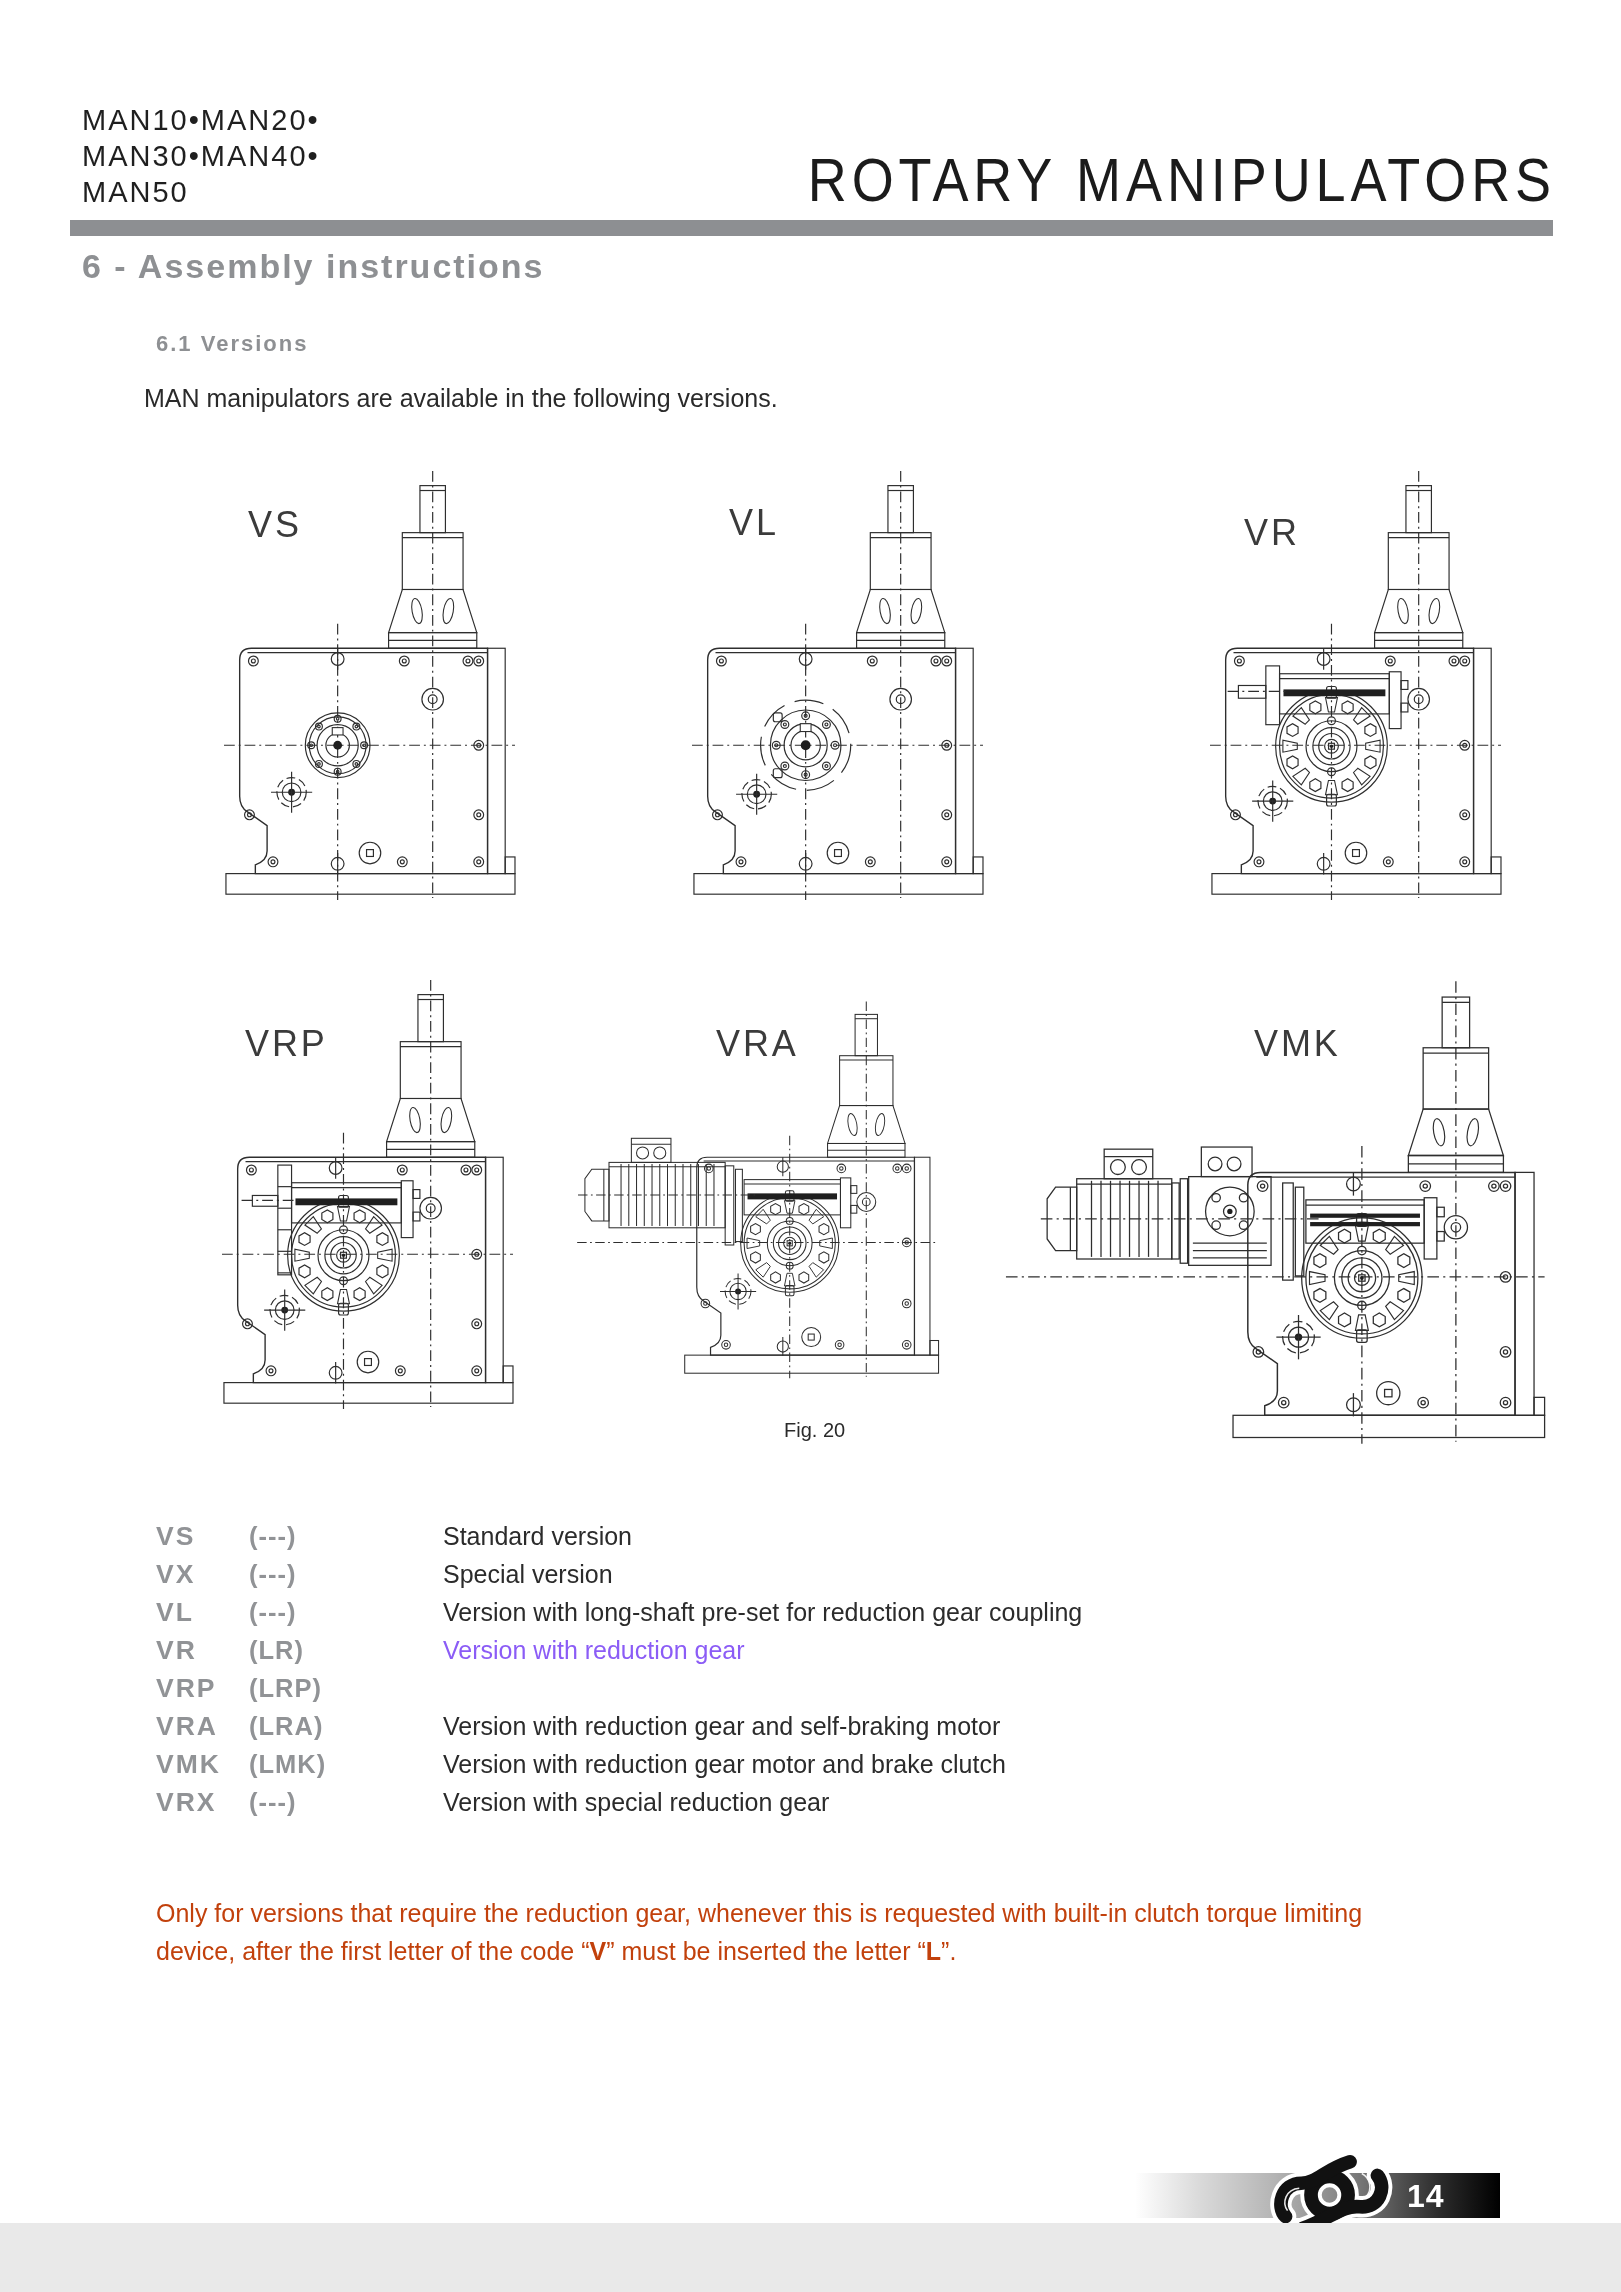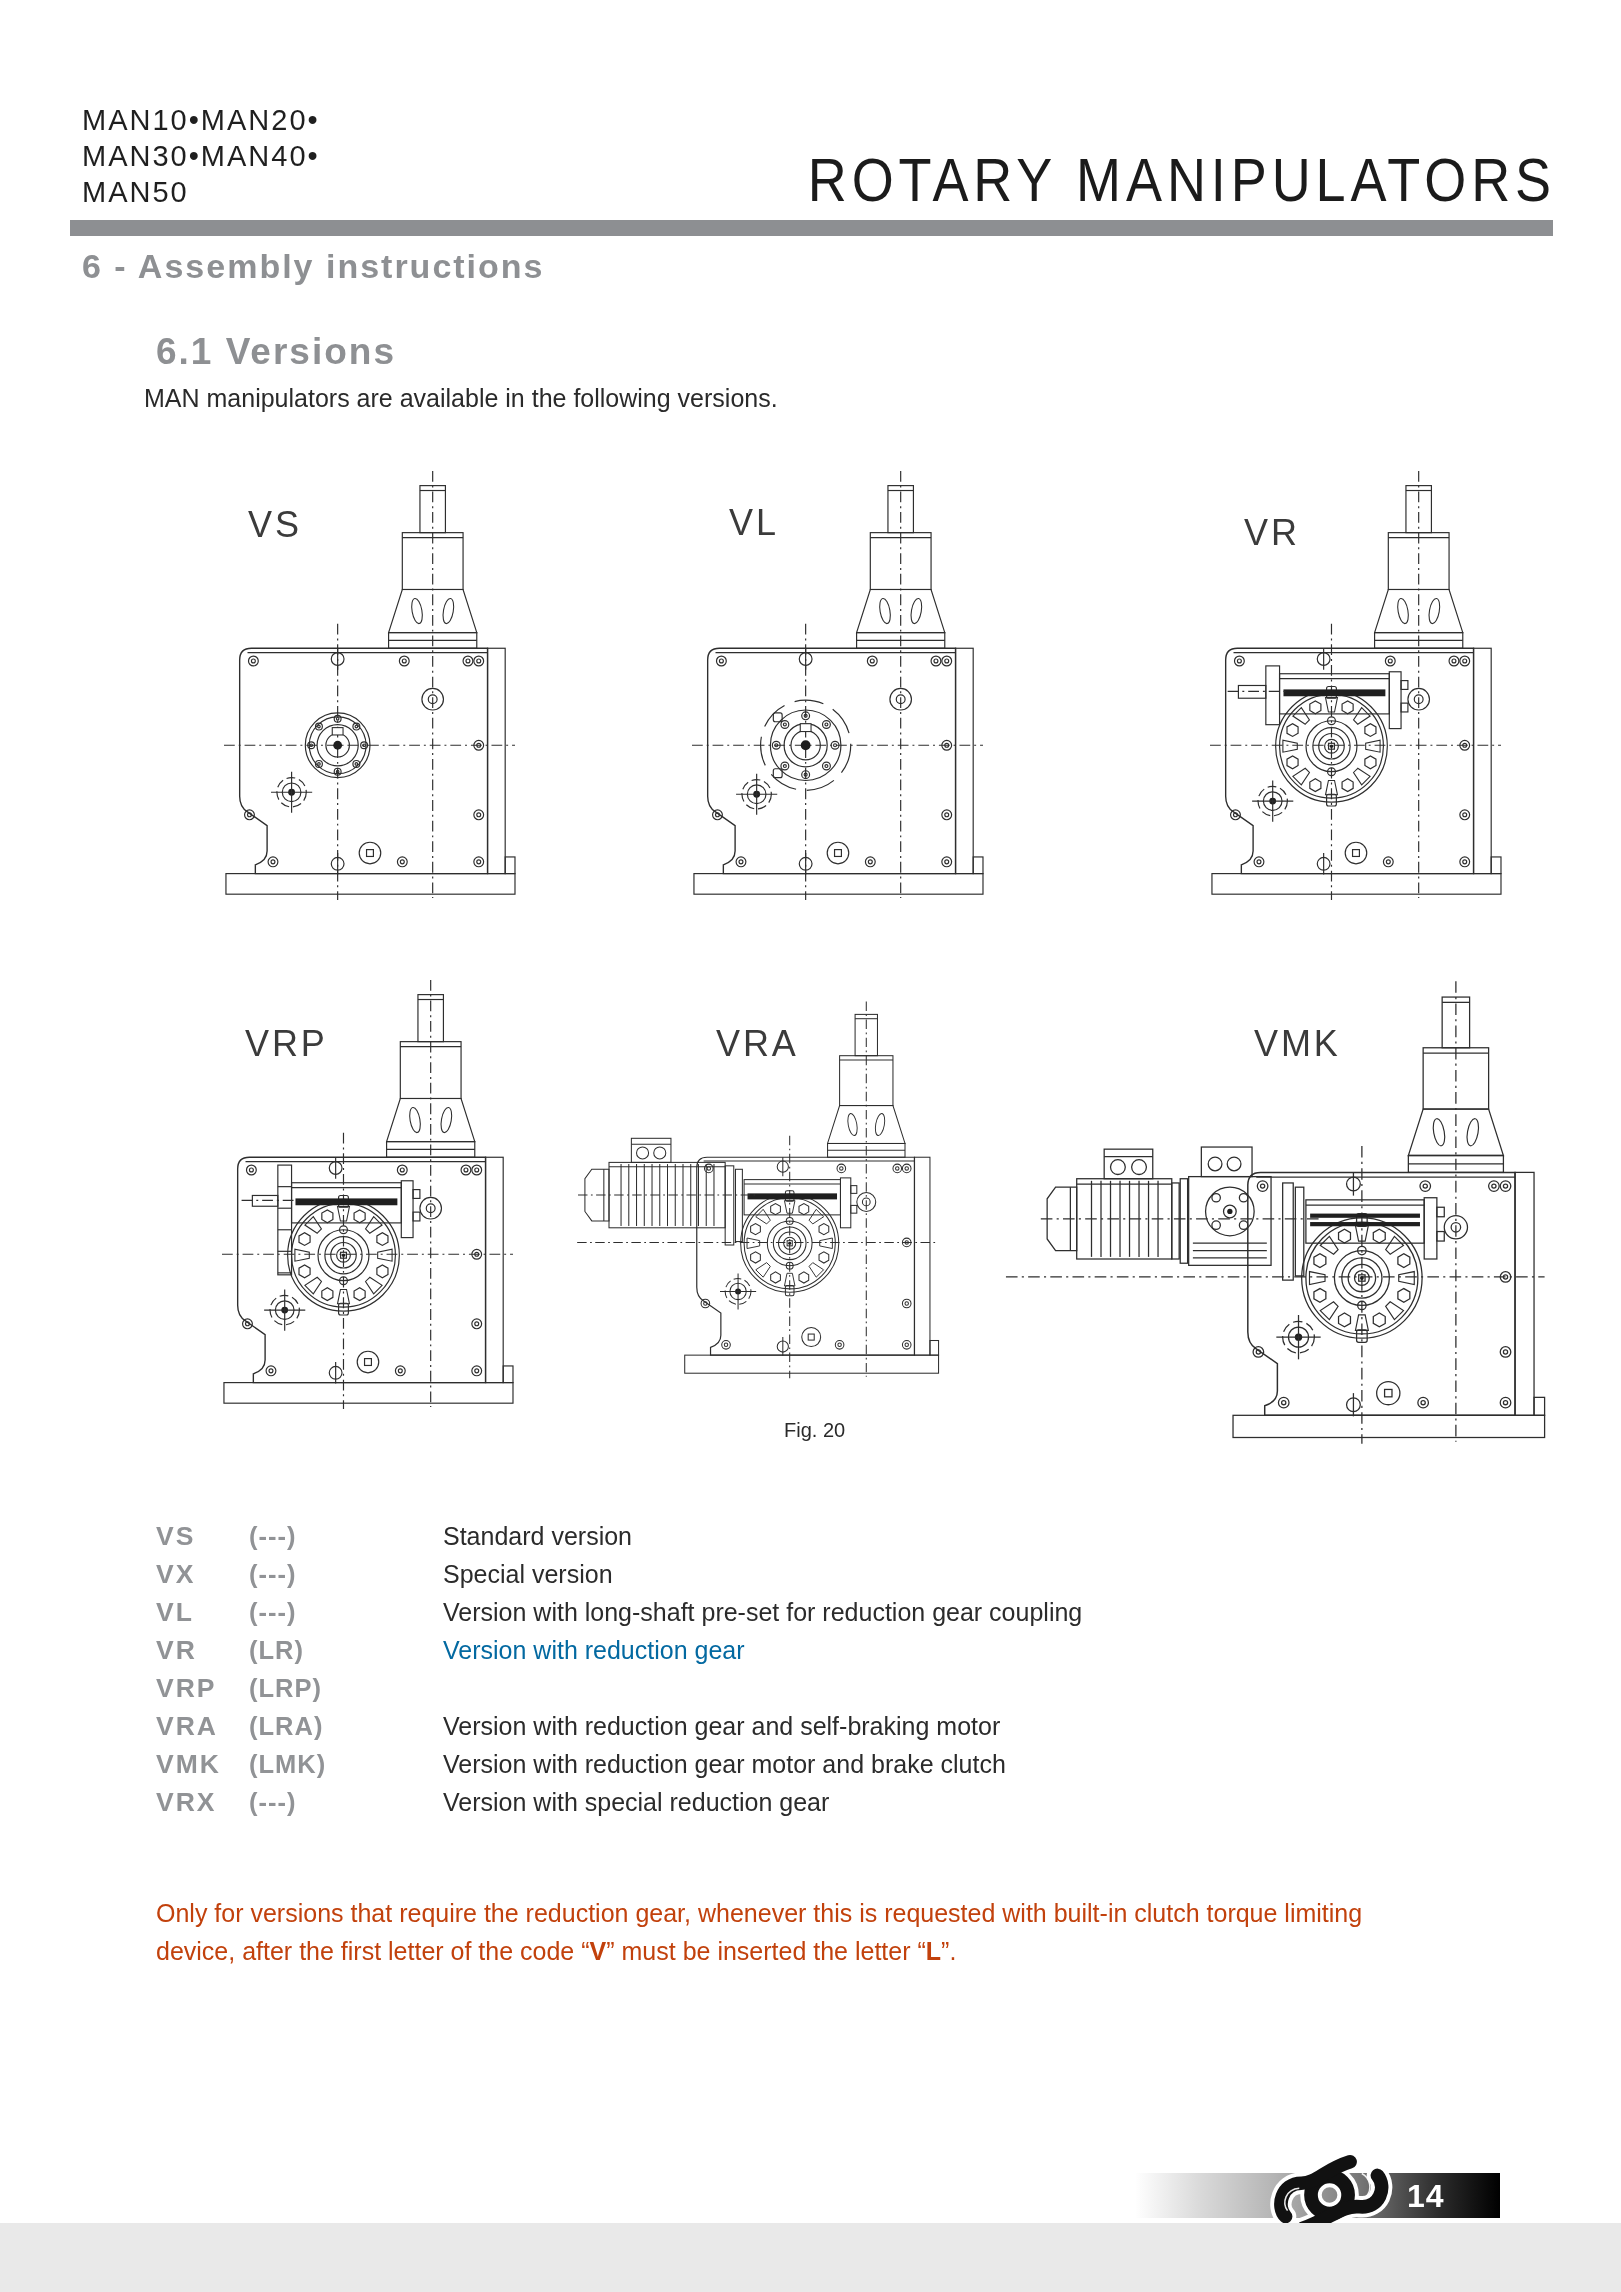--- a/index.html
+++ b/index.html
@@ -9,33 +9,33 @@
     font-family:"Liberation Sans", sans-serif;color:#222;
   }
   .abs{position:absolute;}
   
   .models{left:82px;top:102px;font-size:29px;line-height:36px;letter-spacing:2px;color:#1f1f1f;font-weight:400;}
   .title{right:65px;top:145px;font-size:54px;letter-spacing:4.9px;color:#1b1b1b;font-weight:400;
          transform:scaleY(1.12);transform-origin:top right;white-space:nowrap;}
   .hdrbar{left:70px;top:220px;width:1483px;height:15.7px;background:#8d8f92;}
   
   .h1{left:82px;top:247px;font-size:34px;font-weight:bold;color:#8e9093;letter-spacing:2px;text-align:center;}
-  .h2{left:156px;top:331px;font-size:37px;font-weight:bold;color:#8e9093;letter-spacing:2px;}
+  .h2{left:156px;top:331px;font-size:22px;font-weight:bold;color:#8e9093;letter-spacing:2px;}
   .intro{left:144px;top:384px;font-size:25px;color:#2a2a2a;}
   
   .dlabel{font-size:36px;color:#3b3b3b;letter-spacing:2.9px;font-weight:400;}
   .figcap{left:784px;top:1419px;font-size:20px;color:#2a2a2a;}
   .dwrap svg{display:block;}
   
   .legend{left:156px;top:1521px;}
   .lrow{display:flex;align-items:baseline;height:38px;}
   .lcode{width:93px;font-size:26.5px;font-weight:bold;color:#919396;letter-spacing:2px;}
   .lbr{width:194px;font-size:25.5px;font-weight:bold;color:#919396;letter-spacing:1px;}
   .ldesc{font-size:25px;color:#2b2b2b;}
-  .lrow.muted .ldesc{color:#0369a1;}
+  .lrow.muted .ldesc{color:#8b5cf6;}
   
   .note{left:156px;top:1894px;width:1374px;font-size:25px;line-height:38px;color:#c2410c;}
   
   .pgbar{left:1135px;top:2173px;width:365px;height:45px;
     background:linear-gradient(90deg,#ffffff 0%,#d9d9d9 18%,#b5b5b5 38%,#7c7c7c 60%,#2a2a2a 84%,#000000 100%);}
   .pgnum{left:1407px;top:2178px;font-size:32px;font-weight:bold;color:#ffffff;letter-spacing:1px;}
   .logo{left:1268px;top:2148px;width:127px;height:94px;}
 </style>
 </head>
 <body>

